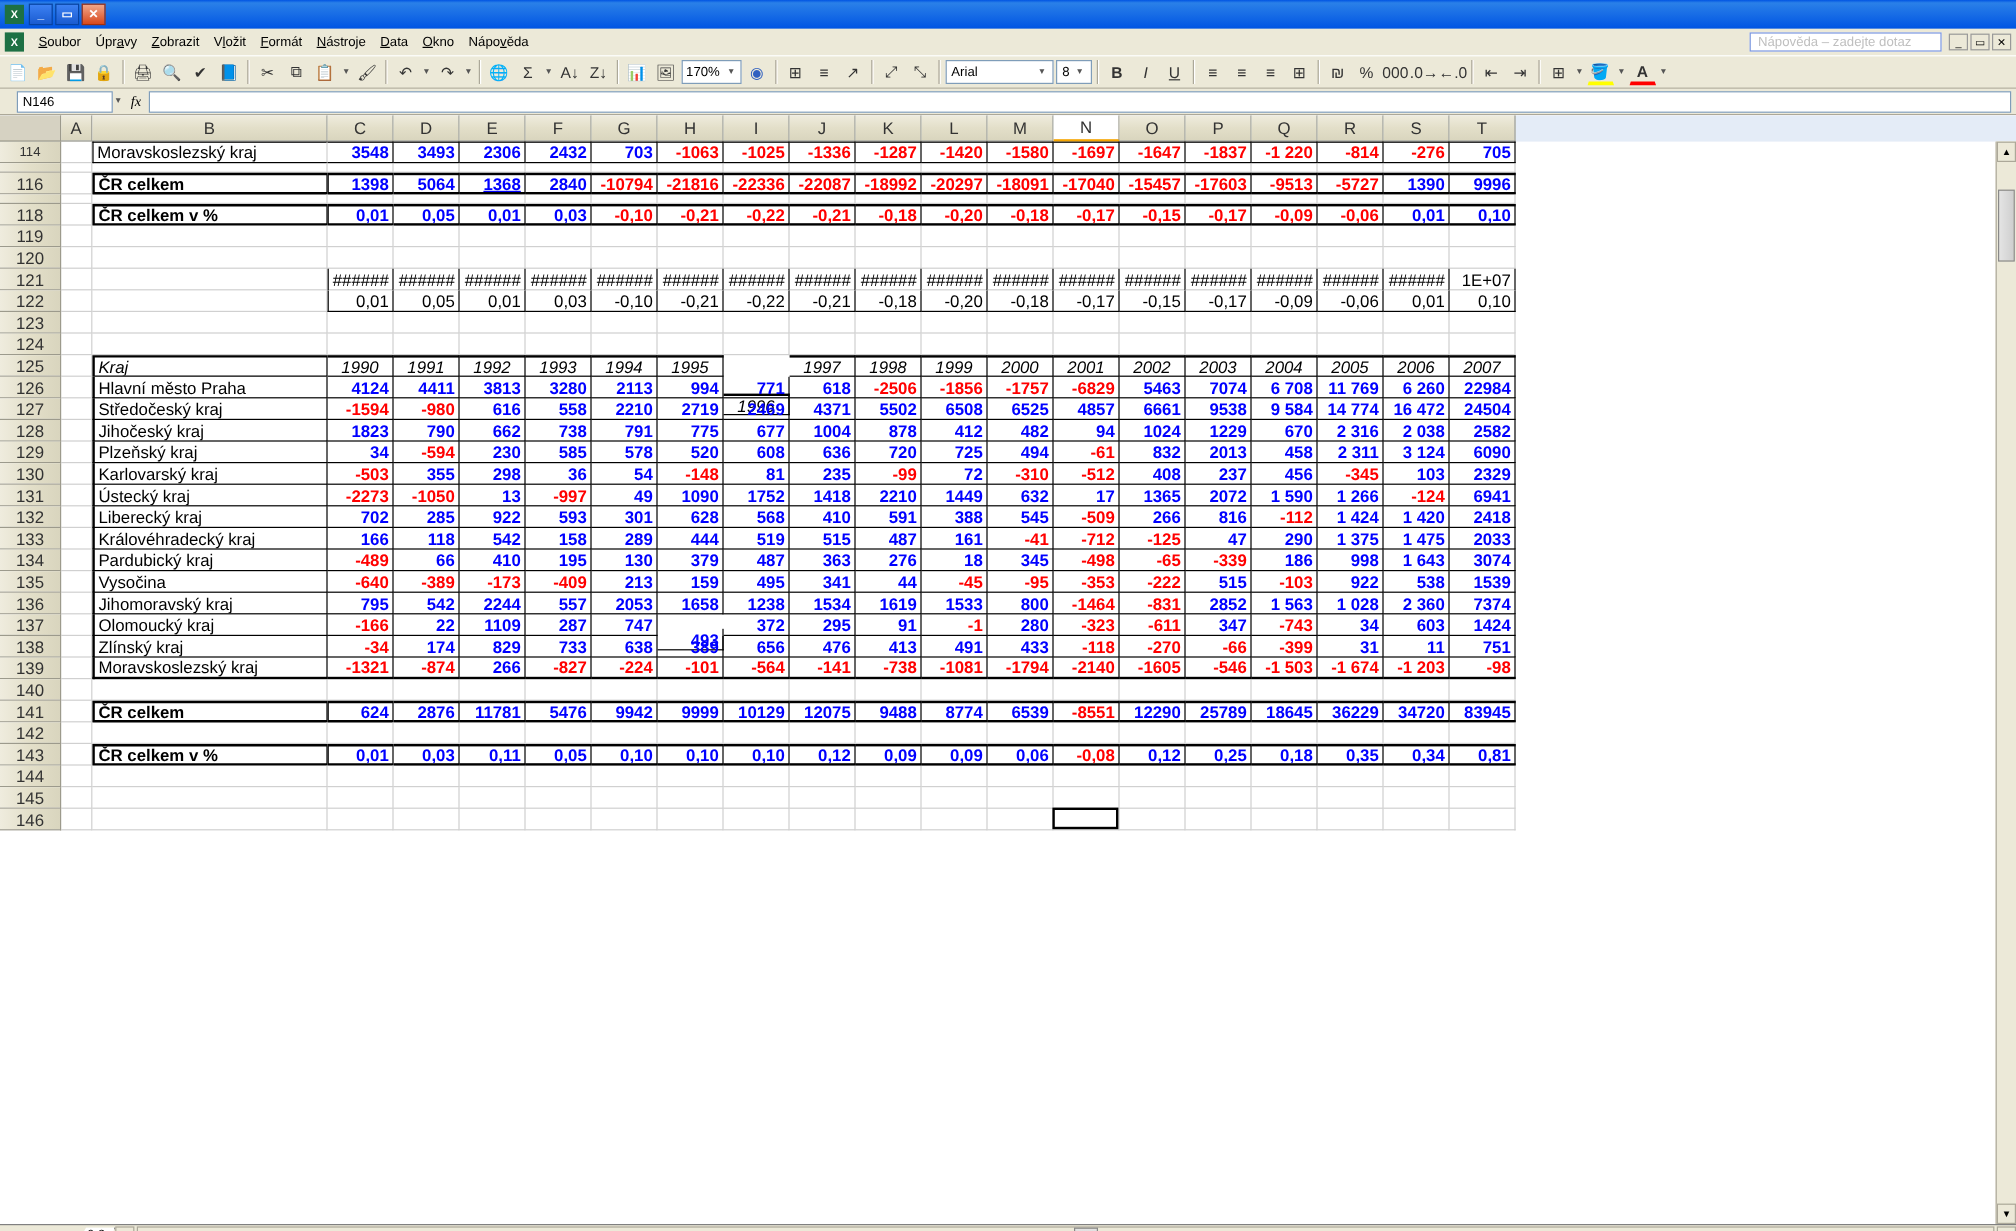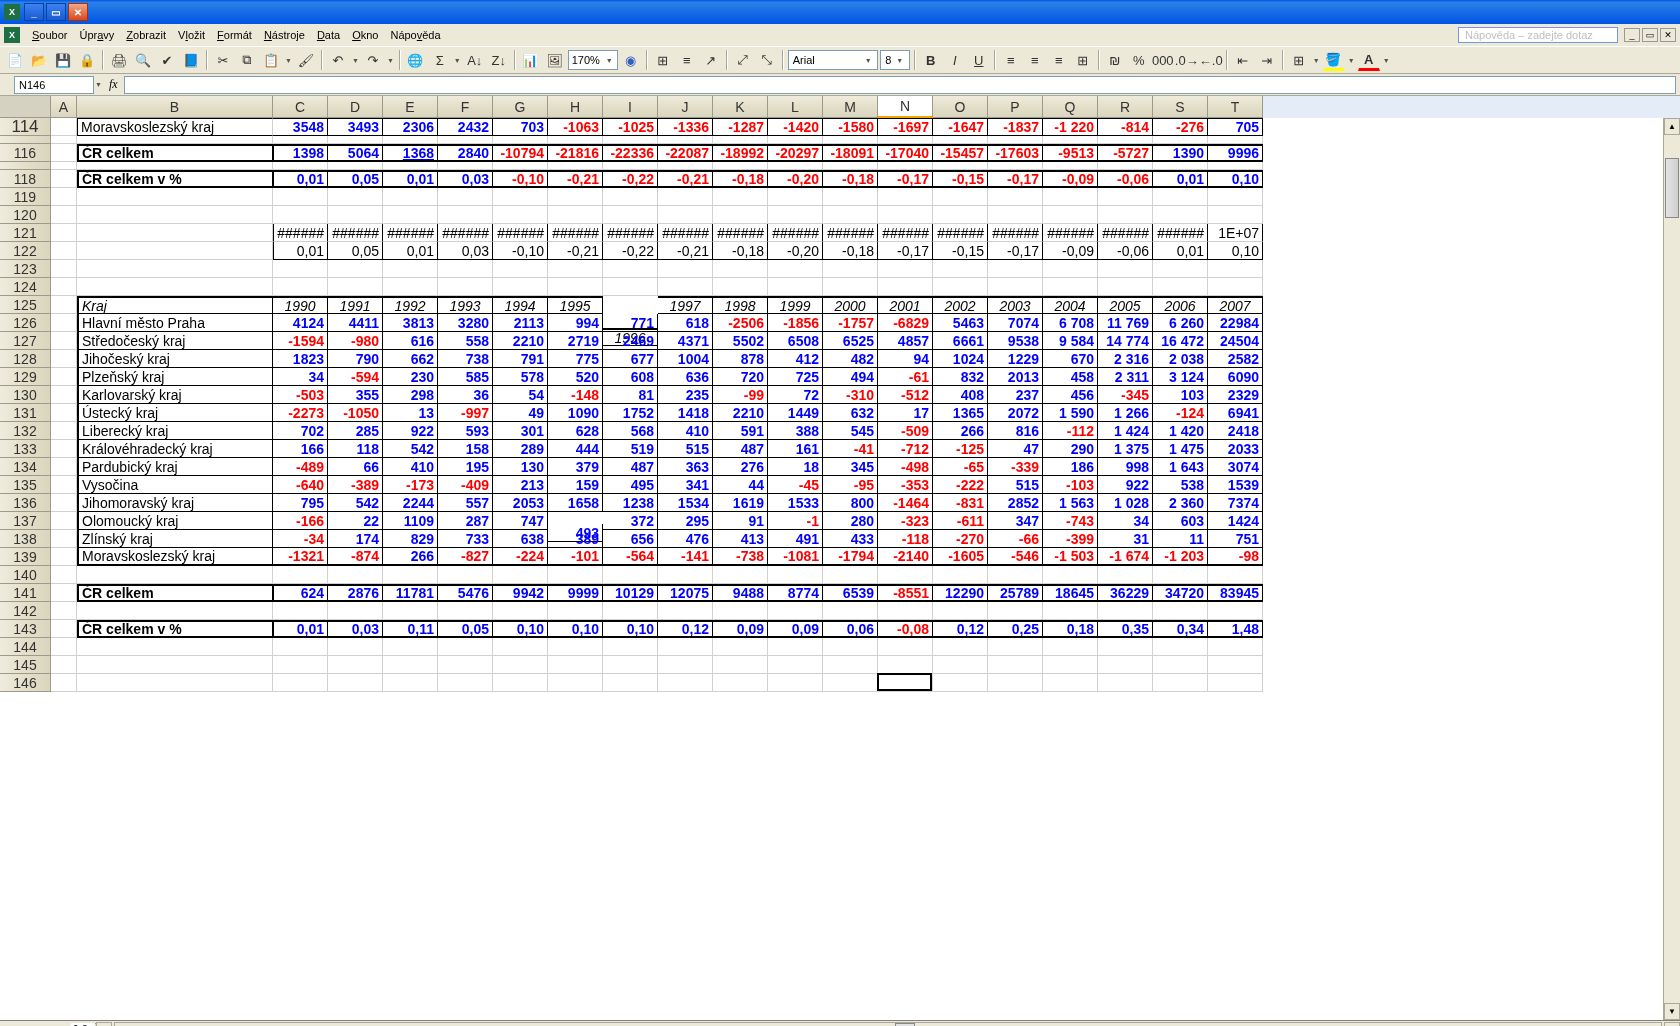--- a/index.html
+++ b/index.html
@@ -223,21 +223,21 @@
       <div class="colh sel" style="width: 55px;">N</div>
       <div class="colh" style="width: 55px;">O</div>
       <div class="colh" style="width: 55px;">P</div>
       <div class="colh" style="width: 55px;">Q</div>
       <div class="colh" style="width: 55px;">R</div>
       <div class="colh" style="width: 55px;">S</div>
       <div class="colh" style="width: 55px;">T</div>
     </div>
   <div class="grid-body">
     <div class="row-headers" id="rowheaders">
-        <div class="rowh" style="height: 18px; font-size: 17px;">114</div>
+        <div class="rowh" style="height: 18px; font-size: 11px;">114</div>
         <div class="rowh" style="height: 8px; font-size: 8px;"></div>
         <div class="rowh" style="height: 18px; font-size: 14px;">116</div>
         <div class="rowh" style="height: 8px; font-size: 8px;"></div>
         <div class="rowh" style="height: 18px; font-size: 14px;">118</div>
         <div class="rowh" style="height: 18px; font-size: 14px;">119</div>
         <div class="rowh" style="height: 18px; font-size: 14px;">120</div>
         <div class="rowh" style="height: 18px; font-size: 14px;">121</div>
         <div class="rowh" style="height: 18px; font-size: 14px;">122</div>
         <div class="rowh" style="height: 18px; font-size: 14px;">123</div>
         <div class="rowh" style="height: 18px; font-size: 14px;">124</div>
@@ -916,21 +916,21 @@
           <div class="cell num blue bold bt bb brn" style="width: 55px;">0,12</div>
           <div class="cell num blue bold bt bb brn" style="width: 55px;">0,09</div>
           <div class="cell num blue bold bt bb brn" style="width: 55px;">0,09</div>
           <div class="cell num blue bold bt bb brn" style="width: 55px;">0,06</div>
           <div class="cell num red bold bt bb brn" style="width: 55px;">-0,08</div>
           <div class="cell num blue bold bt bb brn" style="width: 55px;">0,12</div>
           <div class="cell num blue bold bt bb brn" style="width: 55px;">0,25</div>
           <div class="cell num blue bold bt bb brn" style="width: 55px;">0,18</div>
           <div class="cell num blue bold bt bb brn" style="width: 55px;">0,35</div>
           <div class="cell num blue bold bt bb brn" style="width: 55px;">0,34</div>
-          <div class="cell num blue bold bt bb brn br" style="width: 55px;">1,48</div>
+          <div class="cell num blue bold bt bb brn br" style="width: 55px;">0,81</div>
         </div>
         <div class="row" style="height: 18px;">
           <div class="cell " style="width: 26px; height: 18px;"></div>
           <div class="cell " style="width: 196px; height: 18px;"></div>
           <div class="cell " style="width: 55px; height: 18px;"></div>
           <div class="cell " style="width: 55px; height: 18px;"></div>
           <div class="cell " style="width: 55px; height: 18px;"></div>
           <div class="cell " style="width: 55px; height: 18px;"></div>
           <div class="cell " style="width: 55px; height: 18px;"></div>
           <div class="cell " style="width: 55px; height: 18px;"></div>

